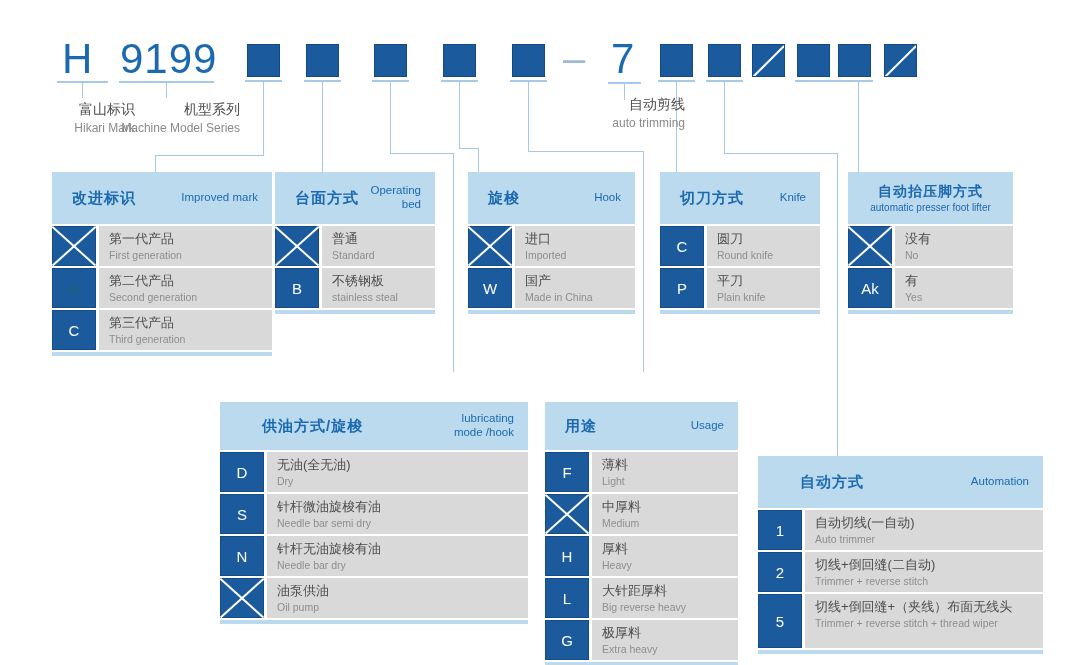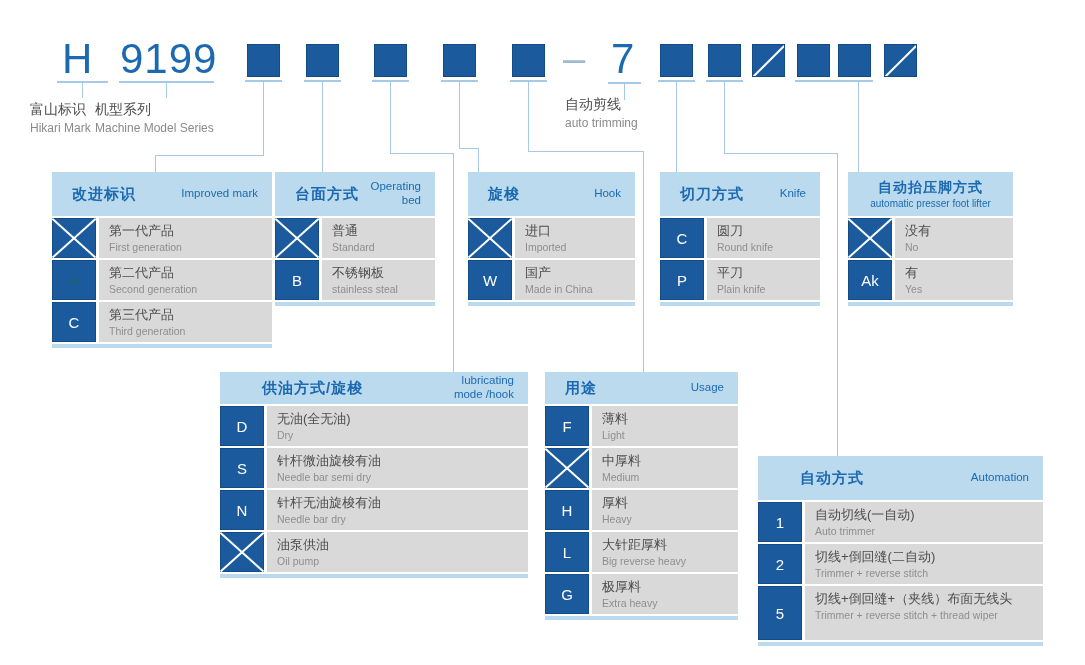--- a/index.html
+++ b/index.html
@@ -8,26 +8,26 @@
     font-family:"Liberation Sans","DejaVu Sans",sans-serif;overflow:hidden;
   }
   .big{position:absolute;color:#1b6ab1;font-size:42px;font-weight:500;line-height:1;letter-spacing:1px;}
   .dash{position:absolute;color:#9fb9d4;font-size:40px;line-height:1;font-weight:400;}
   .sq{position:absolute;width:33px;height:33px;background:#1b5b9d;border:1px solid #144a82;box-sizing:border-box;}
   .slash-in{position:absolute;inset:0;overflow:hidden;}
   .slash-in::after{content:"";position:absolute;top:50%;left:50%;width:140%;height:2px;background:#fff;transform:translate(-50%,-50%) rotate(-45deg);}
   .un{position:absolute;height:2px;background:#a5c9e7;}
   .vl{position:absolute;width:1px;background:#a5c9e7;}
   .hl{position:absolute;height:1px;background:#a5c9e7;}
-  .lbl{position:absolute;text-align:left;line-height:1.25;}
+  .lbl{position:absolute;text-align:right;line-height:1.25;}
   .lbl .zh{font-size:14px;color:#4d4d4d;}
   .lbl .en{font-size:12px;color:#8a8a8a;margin-top:2px;}
   .t{position:absolute;}
-  .th{background:#bcdaee;height:44px;display:flex;align-items:center;justify-content:space-between;padding:0 14px 0 20px;box-sizing:border-box;}
-  .th.h40{height:32px;}
+  .th{background:#bcdaee;height:52px;display:flex;align-items:center;justify-content:space-between;padding:0 14px 0 20px;box-sizing:border-box;}
+  .th.h40{height:48px;margin-top:30px;}
   .th.indent{padding-left:42px;}
   .th.center{flex-direction:column;justify-content:center;padding:0;}
   .tz{color:#1b6ab1;font-size:15px;font-weight:bold;letter-spacing:1px;}
   .te{color:#1b6ab1;font-size:11.5px;text-align:right;white-space:pre-line;line-height:1.2;}
   .th.center .te{text-align:center;margin-top:1px;}
   .row{display:flex;margin-top:2px;min-height:40px;}
   .bd{width:44px;flex:0 0 44px;background:#1b5b9d;color:#fff;display:flex;align-items:center;justify-content:center;font-size:15px;position:relative;border:1px solid rgba(10,50,95,.35);box-sizing:border-box;}
   .bd.faint{color:#23616b;}
   .cross{position:absolute;inset:0;}
   .cross::before,.cross::after{content:"";position:absolute;top:50%;left:50%;width:138%;height:1.6px;background:#fff;}

